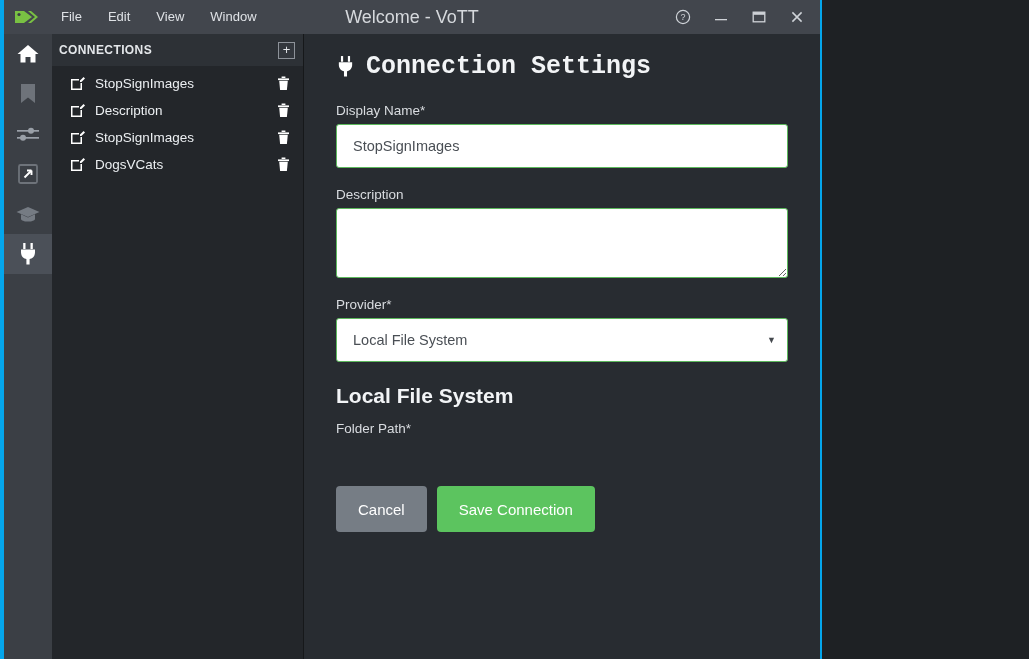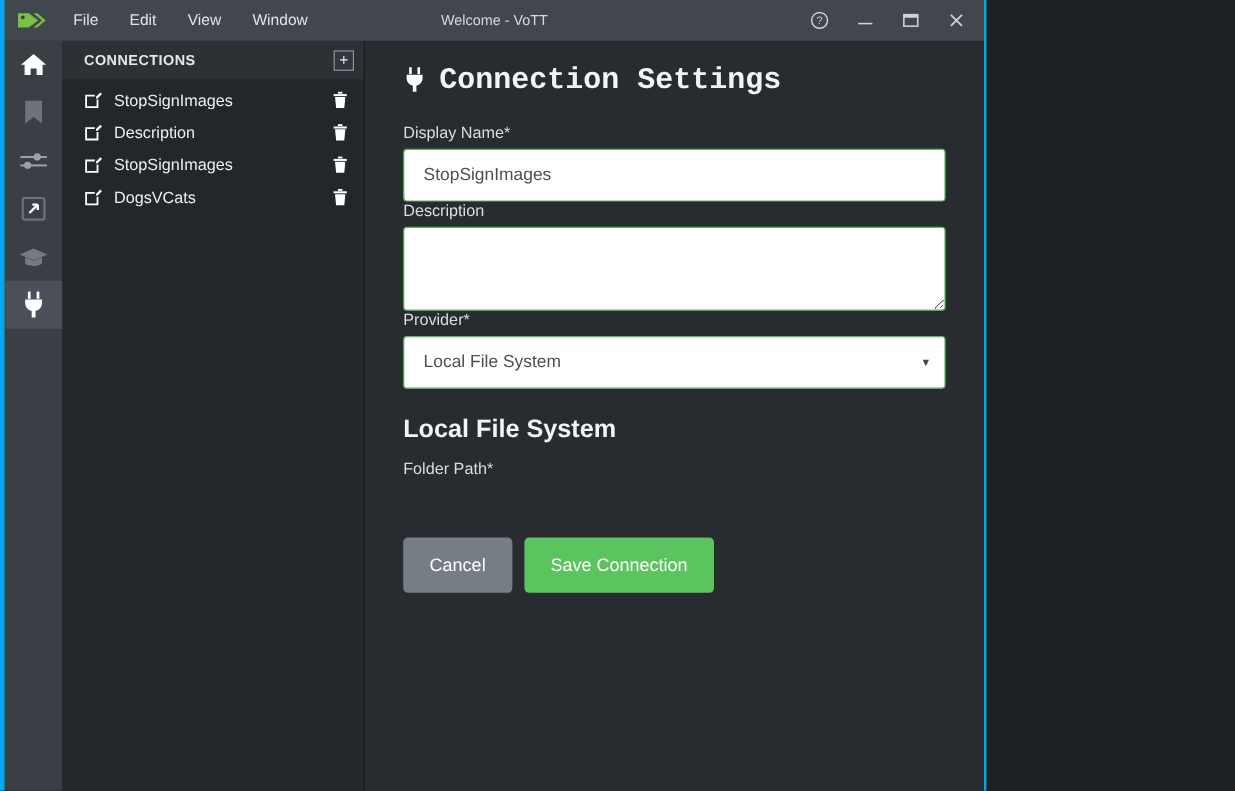--- a/index.html
+++ b/index.html
@@ -53,21 +53,21 @@
     line-height: 34px;
     cursor: default;
     white-space: nowrap;
   }
 
   .title-center {
     position: absolute;
     left: 0; right: 0;
     text-align: center;
     color: #d6d9dd;
-    font-size: 12px;
+    font-size: 18px;
     pointer-events: none;
   }
 
   .win-controls {
     margin-left: auto;
     display: flex;
     align-items: center;
     height: 34px;
     padding-right: 4px;
     z-index: 2;
@@ -116,21 +116,21 @@
     border-right: 1px solid #16181a;
     display: flex;
     flex-direction: column;
   }
   .conn-header {
     height: 32px;
     min-height: 32px;
     background: #2d3136;
     display: flex;
     align-items: center;
-    padding: 0 8px 0 18px;
+    padding: 0 8px 0 7px;
   }
   .conn-title {
     color: #e4e7ea;
     font-size: 12px;
     font-weight: bold;
     letter-spacing: 0.4px;
     flex: 1;
   }
   .add-btn {
     width: 17px;
@@ -188,21 +188,21 @@
     margin-bottom: 22px;
     margin-top: 4px;
     font-family: Liberation Mono, monospace;
   }
   .page-title .plug-wrap {
     margin-right: 11px;
     display: flex;
     align-items: center;
   }
 
-  .field { margin-bottom: 0; }
+  .field { margin-bottom: 19px; }
   .field-label {
     color: #d9dce0;
     font-size: 13.5px;
     margin-bottom: 6px;
     display: block;
   }
 
   .txt-input {
     width: 100%;
     height: 44px;

